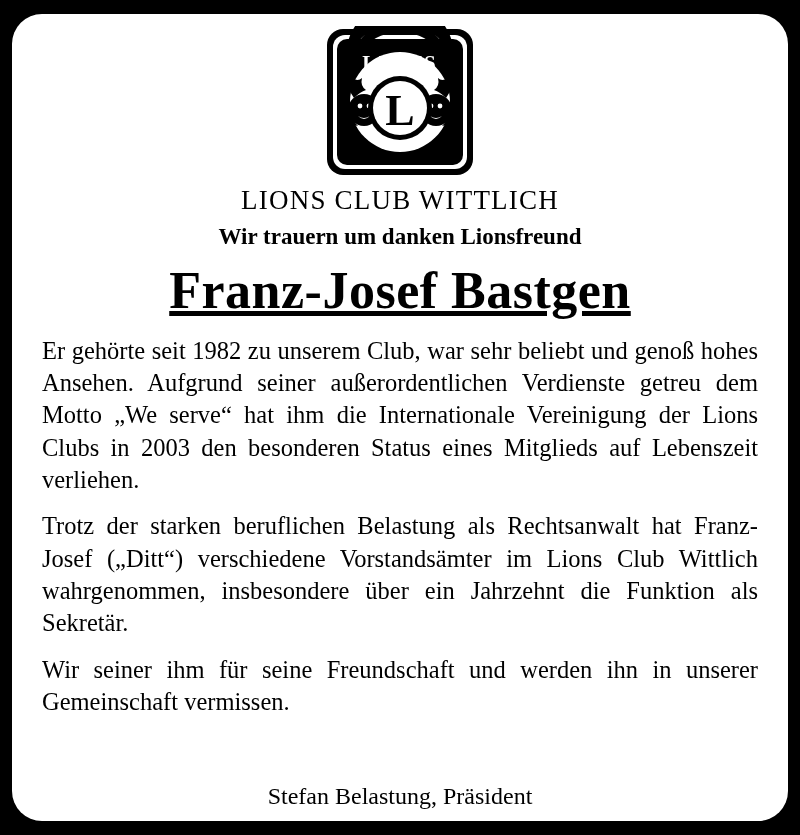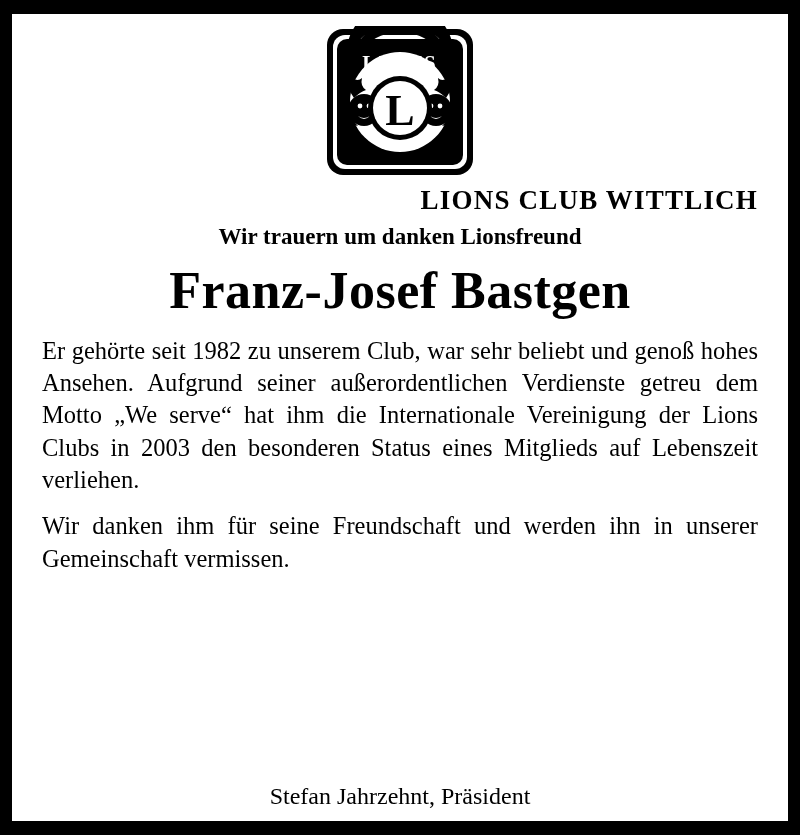--- a/index.html
+++ b/index.html
@@ -25,58 +25,60 @@
 
   .notice-inner {
     box-sizing: border-box;
     width: 100%;
     height: 100%;
     background: #ffffff;
     padding: 10px 30px 8px 30px;
     display: flex;
     flex-direction: column;
     align-items: stretch;
+    border-radius: 30px;
   }
 
   
   .emblem-wrap {
     display: flex;
     justify-content: center;
     margin-top: 2px;
     margin-bottom: 6px;
   }
   .emblem {
     width: 152px;
     height: 152px;
     display: block;
   }
 
   
   .club-name {
-    text-align: right;
+    text-align: center;
     font-size: 27px;
     letter-spacing: 1.2px;
     line-height: 1.1;
     margin: 2px 0 8px 0;
-    font-weight: 700;
+    font-weight: 400;
   }
   .mourn-line {
     text-align: center;
     font-size: 23px;
     font-weight: bold;
     line-height: 1.15;
     margin: 0 0 10px 0;
   }
   .deceased-name {
     text-align: center;
     font-size: 52px;
     font-weight: bold;
     line-height: 1.05;
     margin: 4px 0 16px 0;
     letter-spacing: 0.5px;
+    text-decoration: underline;
   }
 
   
   .body-text {
     font-size: 24.5px;
     line-height: 1.32;
     text-align: justify;
     text-justify: inter-word;
     margin: 0 0 14px 0;
     hyphens: manual;
@@ -142,18 +144,19 @@
       </svg>
     </div>
 
     <div class="club-name">LIONS CLUB WITTLICH</div>
 
     <div class="mourn-line">Wir trauern um danken Lionsfreund</div>
 
     <div class="deceased-name">Franz-Josef Bastgen</div>
 
     <p class="body-text">Er gehörte seit 1982 zu unserem Club, war sehr beliebt und genoß hohes Ansehen. Aufgrund seiner außerordentlichen Verdienste getreu dem Motto „We serve“ hat ihm die Internationale Vereinigung der Lions Clubs in 2003 den besonderen Status eines Mitglieds auf Lebenszeit verliehen.</p>
-    <p class="body-text">Wir danken ihm für seine Freundschaft und werden ihn in unserer Gemeinschaft vermissen.</p>
+    <p class="body-text">Trotz der starken beruflichen Belastung als Rechtsanwalt hat Franz-Josef („Ditt“) verschiedene Vorstandsämter im Lions Club Wittlich wahrgenommen, insbesondere über ein Jahrzehnt die Funktion als Sekretär.</p>
+    <p class="body-text">Wir seiner ihm für seine Freundschaft und werden ihn in unserer Gemeinschaft vermissen.</p>
 
-    <div class="signature">Stefan Jahrzehnt, Präsident</div>
+    <div class="signature">Stefan Belastung, Präsident</div>
 
   </div>
 </div>
 
 </body></html>

